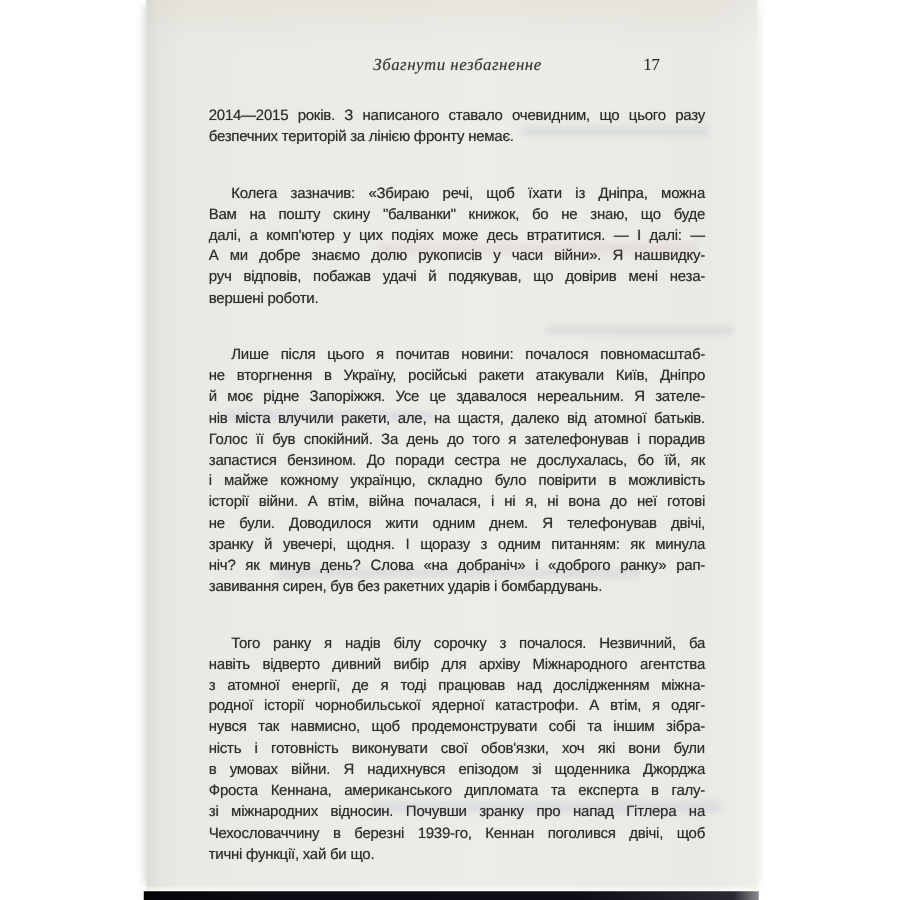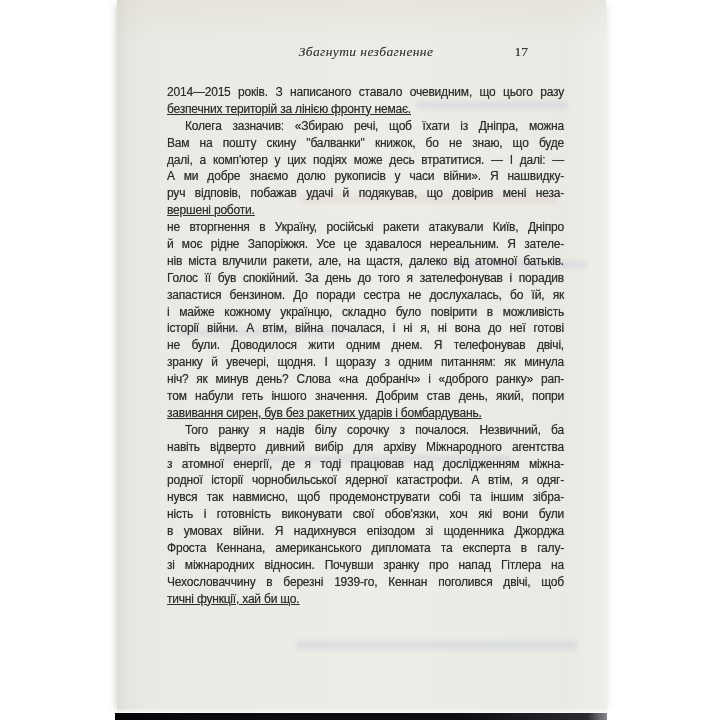--- a/index.html
+++ b/index.html
@@ -84,22 +84,22 @@
     text-shadow: 0 0 0.7px rgba(45,45,45,0.6);
   }
   .line {
     height: 16.9px;
     line-height: 16.9px;
     text-align: justify;
     text-align-last: justify;
     white-space: normal;
     overflow: visible;
   }
-  .line.indent { text-indent: 18px; }
-  .line.para-end { text-align-last: left; text-decoration: underline; }
+  .line.indent { text-indent: 18px; margin-top: 28px; }
+  .line.para-end { text-align-last: left; }
   
   .ghost {
     position: absolute;
     border-radius: 3px;
     filter: blur(2px);
     pointer-events: none;
   }
   .ghost.blue { background: rgba(118,150,196,0.14); }
   .ghost.pink { background: rgba(198,138,150,0.12); }
 </style>
@@ -125,31 +125,31 @@
     <div class="body-text">
 
     <div class="line">2014—2015 років. З написаного ставало очевидним, що цього разу</div>
         <div class="line para-end">безпечних територій за лінією фронту немає.</div>
         <div class="line indent">Колега зазначив: «Збираю речі, щоб їхати із Дніпра, можна</div>
         <div class="line">Вам на пошту скину "балванки" книжок, бо не знаю, що буде</div>
         <div class="line">далі, а комп'ютер у цих подіях може десь втратитися. — І далі: —</div>
         <div class="line">А ми добре знаємо долю рукописів у часи війни». Я нашвидку-</div>
         <div class="line">руч відповів, побажав удачі й подякував, що довірив мені неза-</div>
         <div class="line para-end">вершені роботи.</div>
+        <div class="line indent">Лише після цього я почитав новини: почалося повномасштаб-</div>
         <div class="line">не вторгнення в Україну, російські ракети атакували Київ, Дніпро</div>
         <div class="line">й моє рідне Запоріжжя. Усе це здавалося нереальним. Я зателе-</div>
         <div class="line">нів міста влучили ракети, але, на щастя, далеко від атомної батьків.</div>
         <div class="line">Голос її був спокійний. За день до того я зателефонував і порадив</div>
         <div class="line">запастися бензином. До поради сестра не дослухалась, бо їй, як</div>
         <div class="line">і майже кожному українцю, складно було повірити в можливість</div>
         <div class="line">історії війни. А втім, війна почалася, і ні я, ні вона до неї готові</div>
         <div class="line">не були. Доводилося жити одним днем. Я телефонував двічі,</div>
         <div class="line">зранку й увечері, щодня. І щоразу з одним питанням: як минула</div>
         <div class="line">ніч? як минув день? Слова «на добраніч» і «доброго ранку» рап-</div>
-        <div class="line">том набули геть іншого значення. Добрим став день, який, попри</div>
         <div class="line para-end">завивання сирен, був без ракетних ударів і бомбардувань.</div>
         <div class="line indent">Того ранку я надів білу сорочку з почалося. Незвичний, ба</div>
         <div class="line">навіть відверто дивний вибір для архіву Міжнародного агентства</div>
         <div class="line">з атомної енергії, де я тоді працював над дослідженням міжна-</div>
         <div class="line">родної історії чорнобильської ядерної катастрофи. А втім, я одяг-</div>
         <div class="line">нувся так навмисно, щоб продемонструвати собі та іншим зібра-</div>
         <div class="line">ність і готовність виконувати свої обов'язки, хоч які вони були</div>
         <div class="line">в умовах війни. Я надихнувся епізодом зі щоденника Джорджа</div>
         <div class="line">Фроста Кеннана, американського дипломата та експерта в галу-</div>
         <div class="line">зі міжнародних відносин. Почувши зранку про напад Гітлера на</div>

